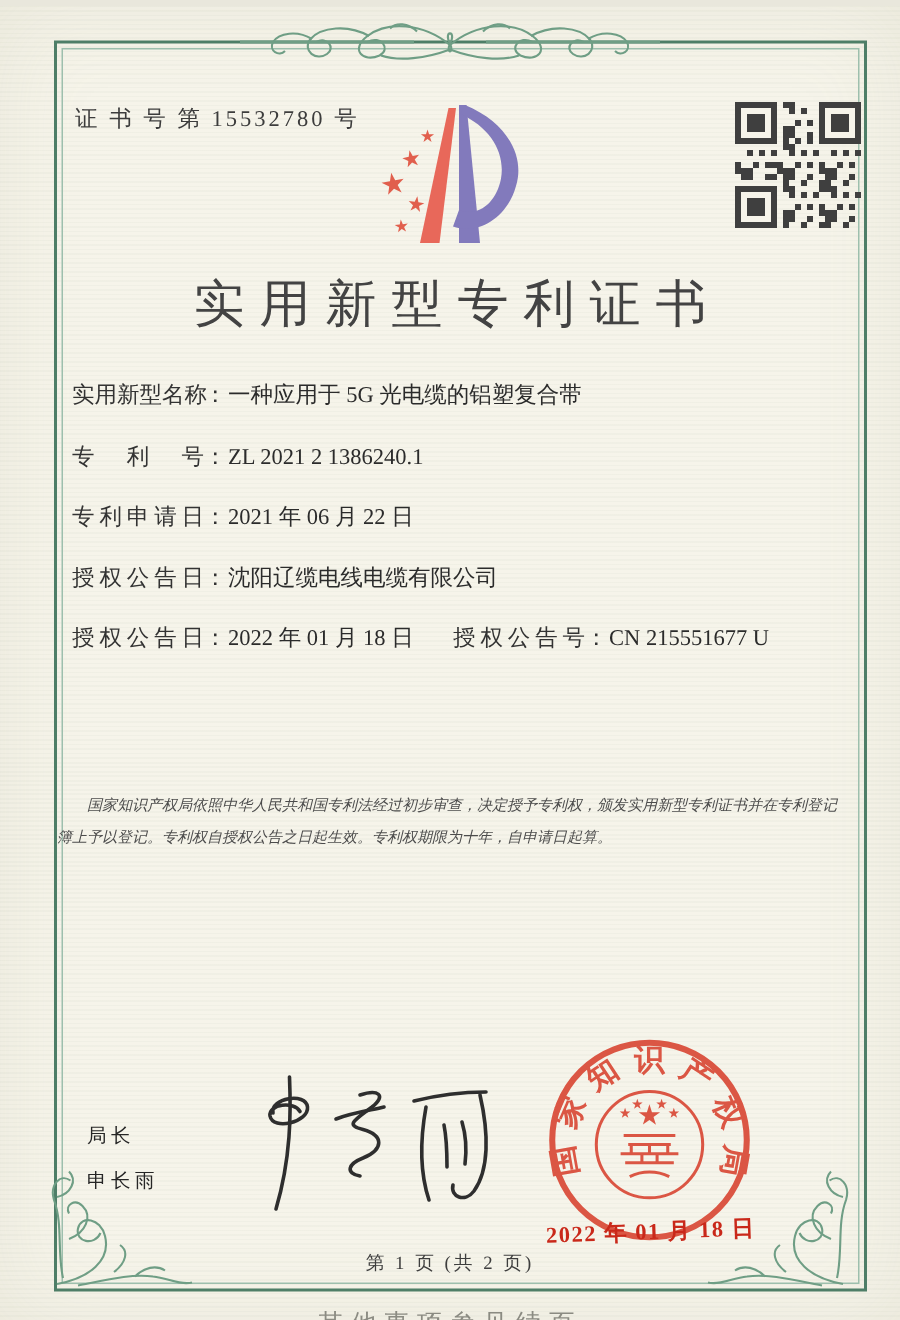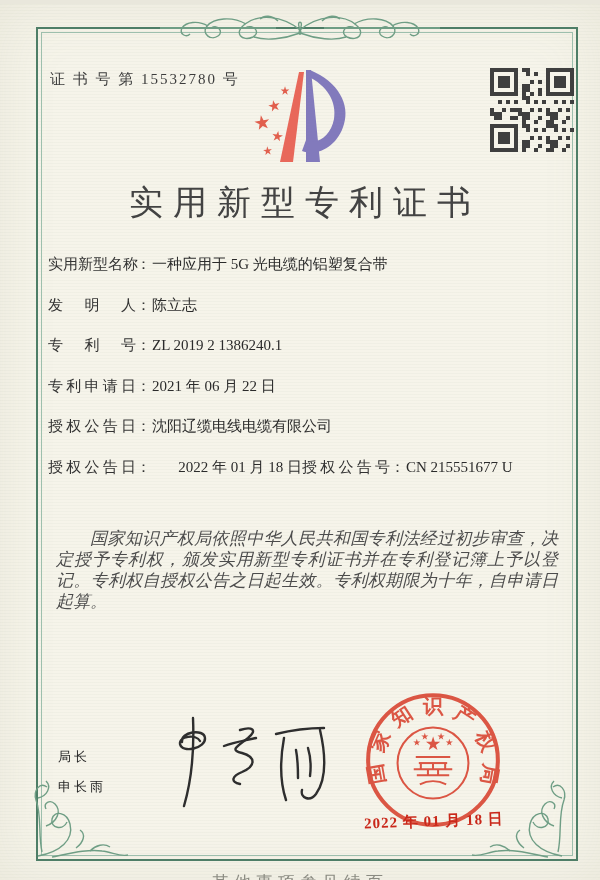--- a/index.html
+++ b/index.html
@@ -40,26 +40,26 @@
     letter-spacing:10px;text-indent:10px;
   }
   .fields{position:absolute;left:48px;top:249px;right:40px;font-size:15px;}
   .field-row{margin-bottom:17.5px;line-height:23px;white-space:nowrap;}
   .flabel{
     display:inline-block;width:88px;
     text-align:justify;text-align-last:justify;
     vertical-align:top;color:#333;
   }
   .fcolon{display:inline-block;width:16px;color:#333;}
-  .fvalue{color:#2b2b2b;text-align:right;}
+  .fvalue{color:#2b2b2b;}
   .fvalue-fixed{display:inline-block;width:150px;}
   .paragraphs{
-    position:absolute;left:56px;top:524px;right:42px;
-    font-size:17px;line-height:21px;color:#4c4c4c;
-    font-style:italic;text-align:justify;
+    position:absolute;left:38px;top:524px;right:42px;
+    font-size:10px;line-height:21px;color:#4c4c4c;
+    font-style:italic;text-align:justify;font-family:Liberation Mono, monospace;
   }
   .paragraphs p{margin:0;text-indent:2em;}
   .director{position:absolute;left:58px;top:738px;font-size:13px;color:#262626;letter-spacing:3px;line-height:30px;}
   .signature-svg{position:absolute;left:148px;top:708px;width:200px;height:100px;
     stroke:#2e2e2e;fill:none;stroke-width:2.4;stroke-linecap:round;stroke-linejoin:round;}
   .seal-svg{position:absolute;left:357px;top:678px;width:152px;height:152px;opacity:0.88;}
   .seal-svg .ring{stroke:#d8412e;fill:none;stroke-width:4;}
   .seal-char{fill:#d8412e;font-size:20px;font-weight:bold;text-anchor:middle;}
   .emblem{stroke:#d8412e;fill:none;stroke-width:2;}
   .emblem-star{fill:#d8412e;text-anchor:middle;}
@@ -252,24 +252,21 @@
       </g>
   </svg>
 
   <div class="title">实用新型专利证书</div>
 
   <div class="fields">
     <div class="field-row">
       <span class="flabel">实用新型名称</span><span class="fcolon">：</span><span class="fvalue">一种应用于 5G 光电缆的铝塑复合带</span>
     </div>
     <div class="field-row">
-      <span class="flabel">发明人</span><span class="fcolon">：</span><span class="fvalue">陈立志</span>
-    </div>
-    <div class="field-row">
-      <span class="flabel">专利号</span><span class="fcolon">：</span><span class="fvalue">ZL 2019 2 1386240.1</span>
+      <span class="flabel">专利号</span><span class="fcolon">：</span><span class="fvalue">ZL 2021 2 1386240.1</span>
     </div>
     <div class="field-row">
       <span class="flabel">专利申请日</span><span class="fcolon">：</span><span class="fvalue">2021 年 06 月 22 日</span>
     </div>
     <div class="field-row">
       <span class="flabel">授权公告日</span><span class="fcolon">：</span><span class="fvalue">沈阳辽缆电线电缆有限公司</span>
     </div>
     <div class="field-row">
       <span class="flabel">授权公告日</span><span class="fcolon">：</span><span class="fvalue fvalue-fixed">2022 年 01 月 18 日</span><span class="flabel">授权公告号</span><span class="fcolon">：</span><span class="fvalue">CN 215551677 U</span>
     </div>
@@ -320,15 +317,16 @@
         <path d="M56,86 L94,86"></path>
         <path d="M63,80 L63,86 M75,80 L75,86 M87,80 L87,86"></path>
         <path d="M59,92 L91,92"></path>
         <path d="M70,86 L70,92 M80,86 L80,92"></path>
         <path d="M62,101 C70,97 80,97 88,101"></path>
       </g>
     </g>
   </svg>
   <div class="seal-date">2022 年 01 月 18 日</div>
 
+  <div class="footer-page">第 1 页 (共 2 页)</div>
   <div class="cut-note">其他事项参见续页</div>
 
 </div>
 
 </body></html>

